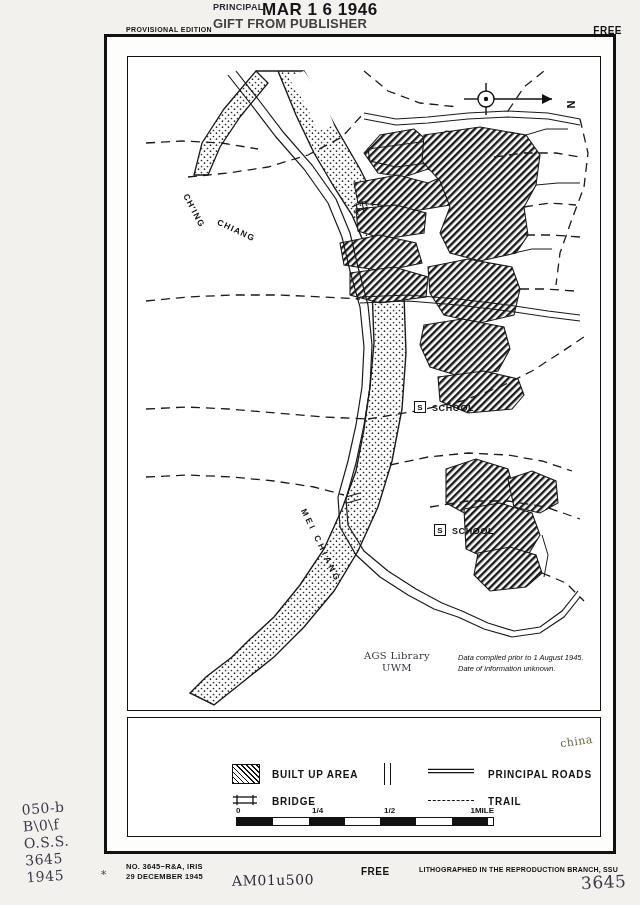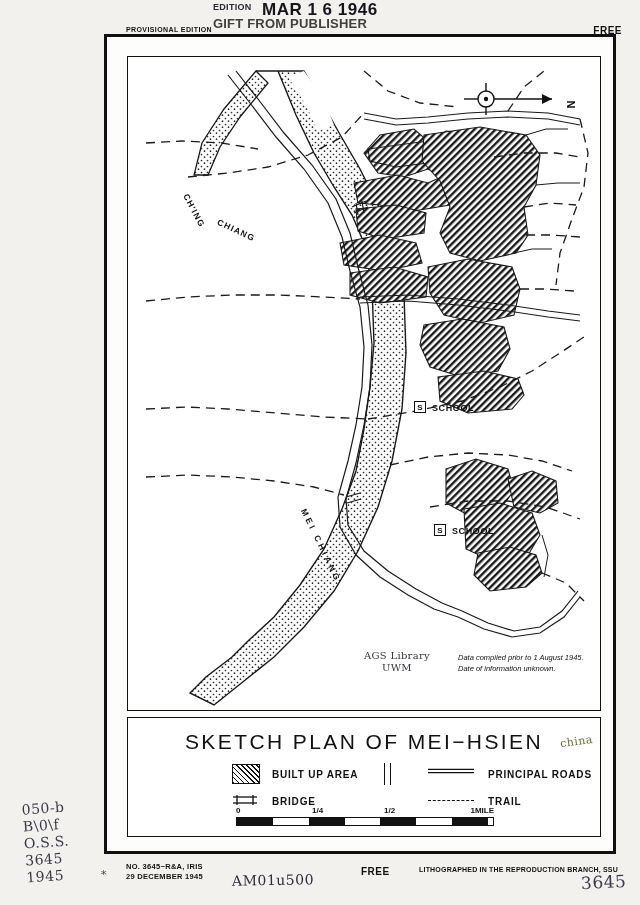--- a/index.html
+++ b/index.html
@@ -307,21 +307,21 @@
     left: 100px; top: 866px;
     font-size: 11px;
     color: #4a4a55;
   }
 </style>
 </head>
 <body>
 
 <div id="page">
 
-  <div id="stamp-received">EDITION</div>
+  <div id="stamp-received">PRINCIPAL</div>
   <div id="stamp-date">MAR 1 6 1946</div>
   <div id="stamp-gift">GIFT FROM PUBLISHER</div>
 
   <div id="hdr-provisional">PROVISIONAL EDITION</div>
   <div id="hdr-free-top">FREE</div>
 
   <div id="sheet">
 
     <div id="map-frame">
 
@@ -458,21 +458,20 @@
         <div>UWM</div>
       </div>
 
       <div id="compile-note">
         <div>Data compiled prior to 1 August 1945.</div>
         <div>Date of information unknown.</div>
       </div>
     </div>
 
     <div id="legend">
-      <div id="legend-title">SKETCH PLAN OF MEI−HSIEN</div>
 
       <div class="swatch-built" style="left:104px; top:46px;"></div>
       <div class="legend-row" style="left:144px; top:51px;">BUILT UP AREA</div>
 
       <svg class="swatch-bridge" style="left:103px; top:76px;" viewBox="0 0 28 12">
         <line x1="2" y1="3" x2="26" y2="3" stroke="#111" stroke-width="1.3"></line>
         <line x1="2" y1="9" x2="26" y2="9" stroke="#111" stroke-width="1.3"></line>
         <line x1="6" y1="1" x2="6" y2="11" stroke="#111" stroke-width="1.3"></line>
         <line x1="22" y1="1" x2="22" y2="11" stroke="#111" stroke-width="1.3"></line>
       </svg>

